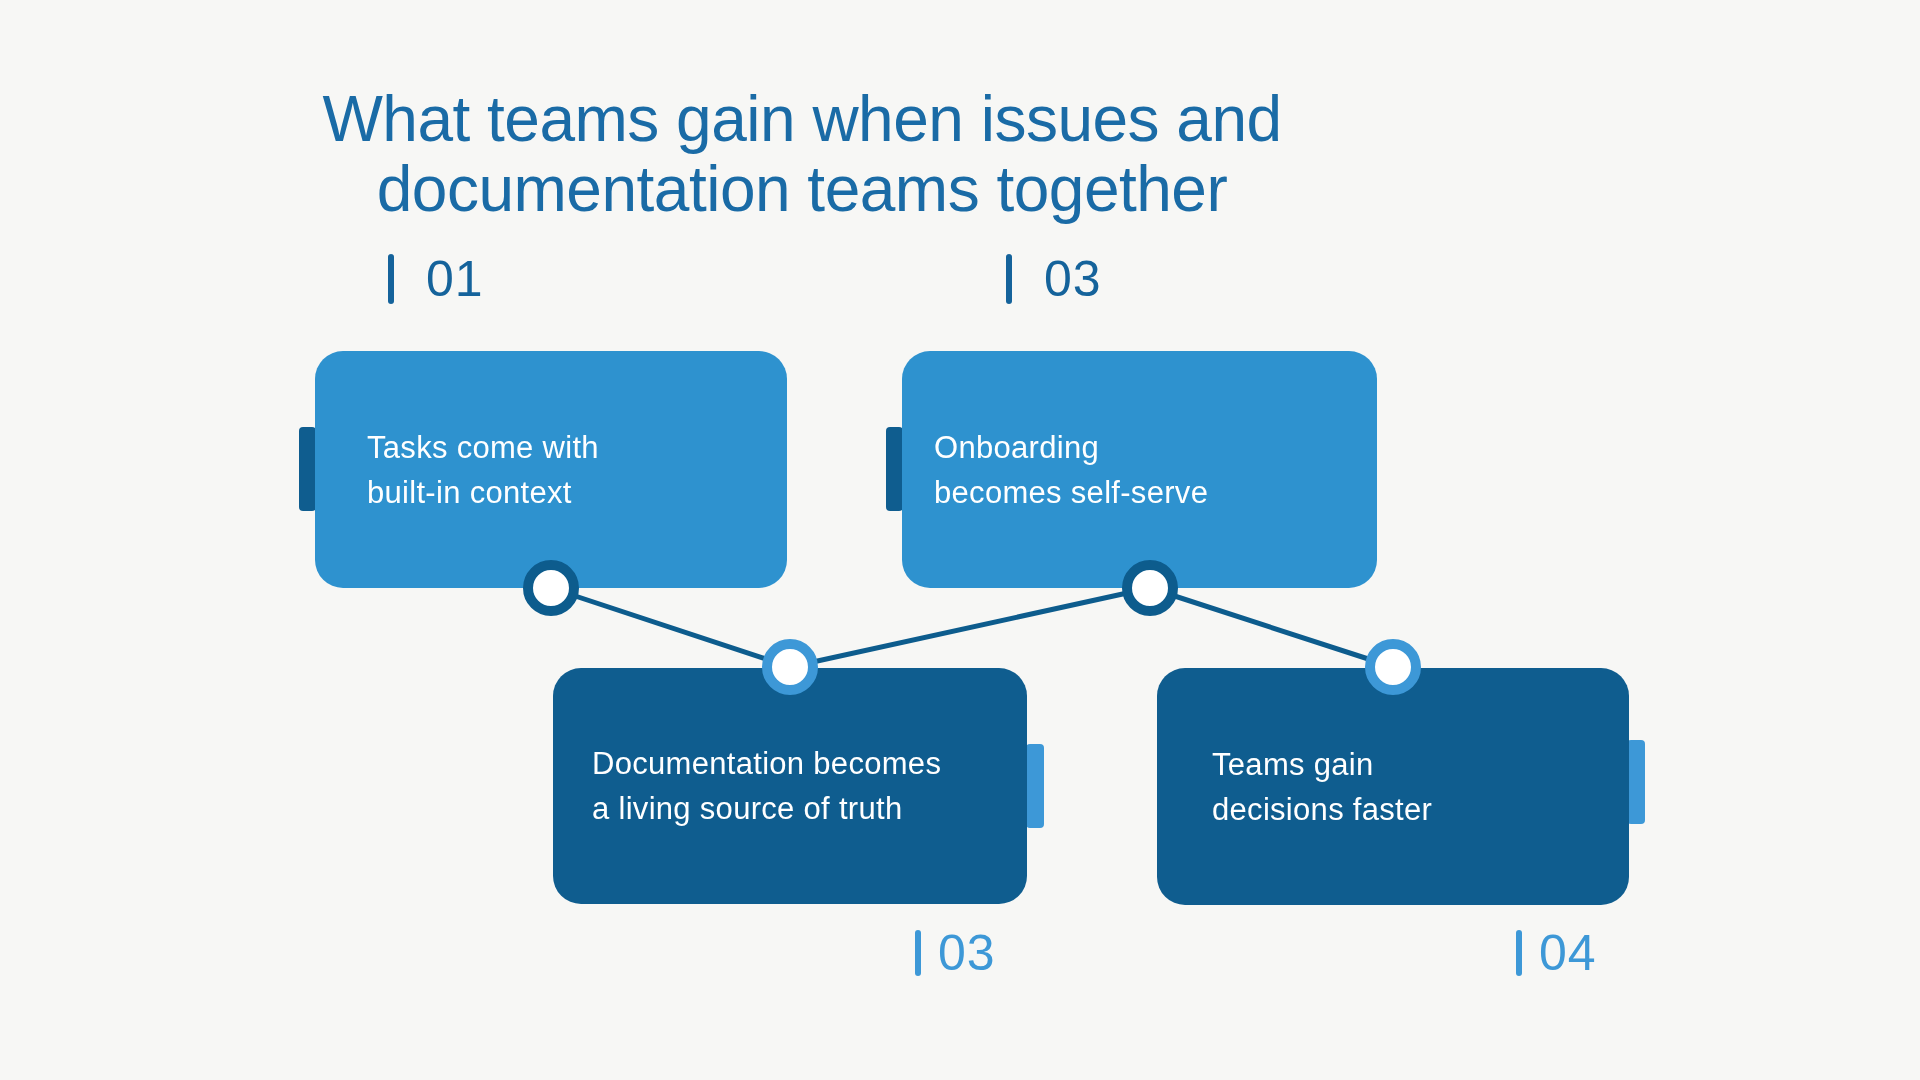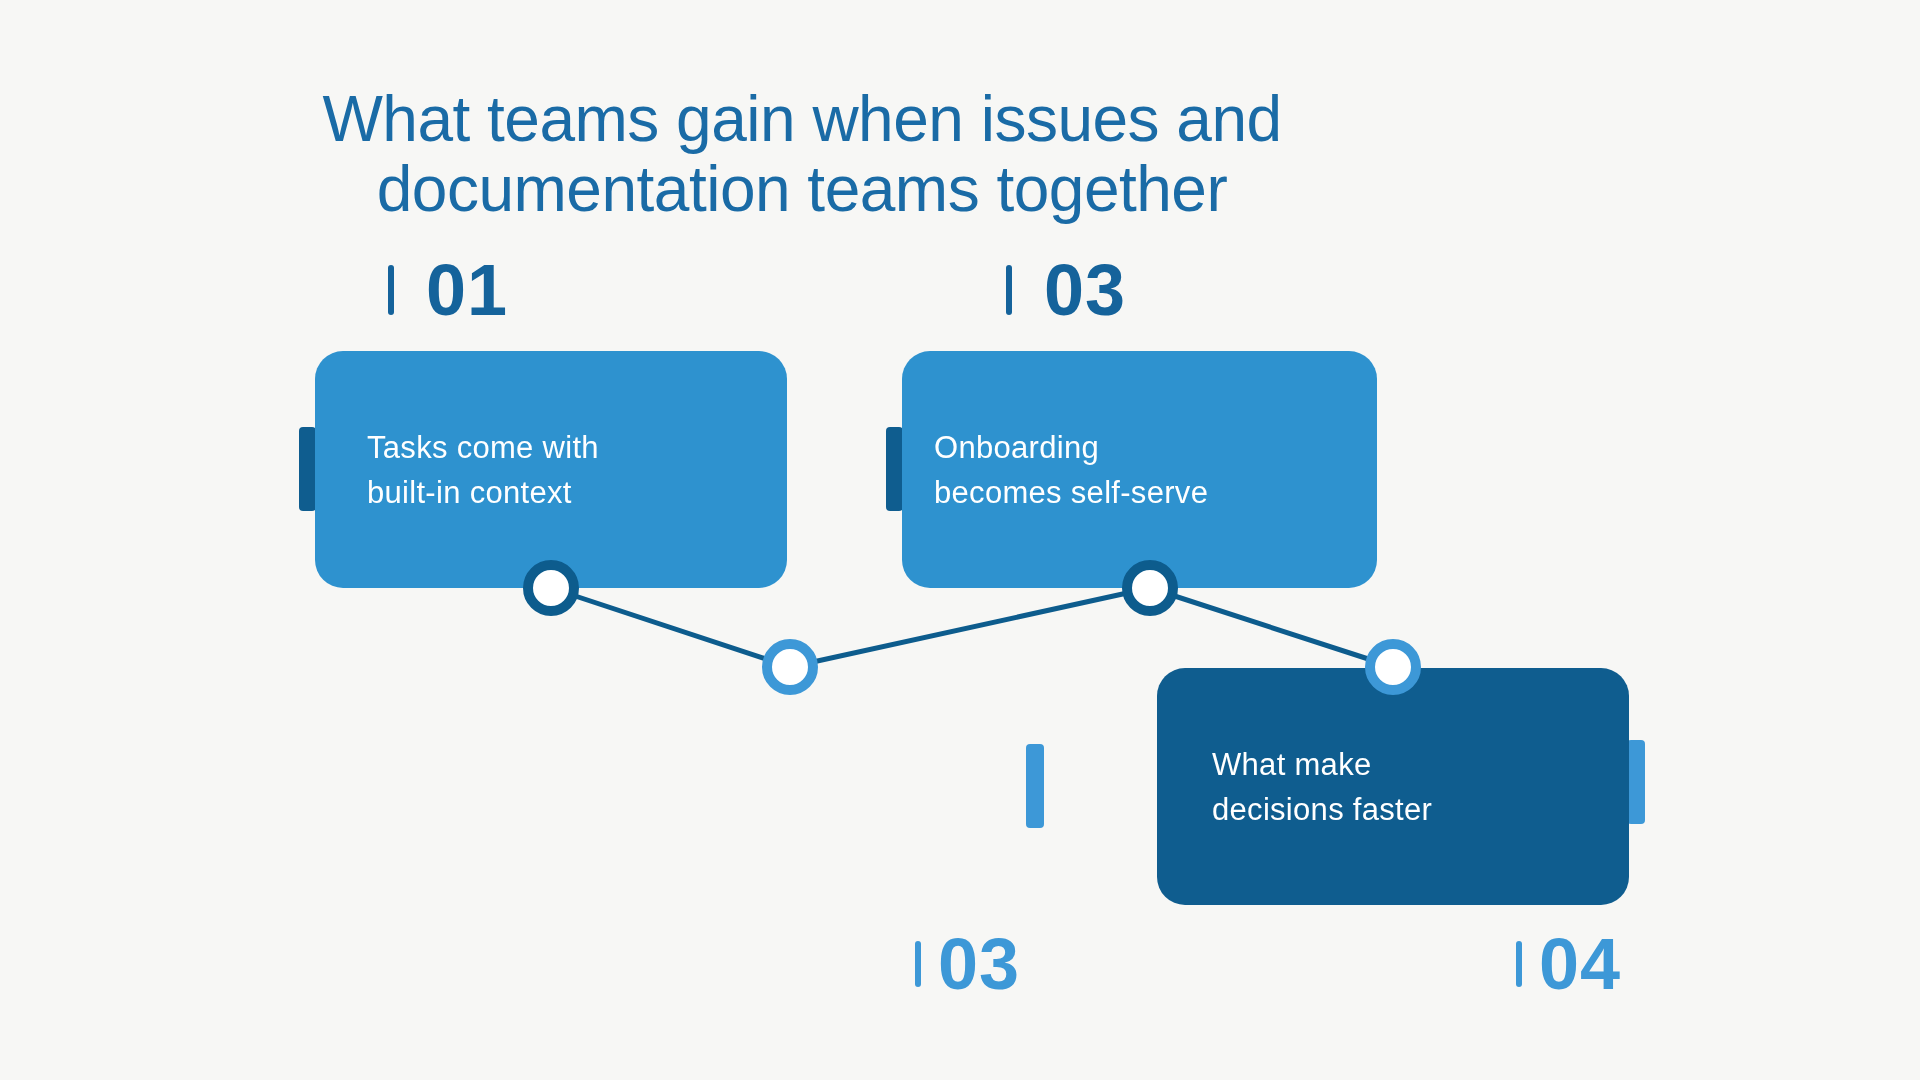--- a/index.html
+++ b/index.html
@@ -39,21 +39,21 @@
   }
 
   .tab{position:absolute;border-radius:4px;z-index:1;}
   .tab-dark{background:var(--box-dark);}
   .tab-light{background:var(--accent-light);}
 
   .num-label{
     position:absolute;display:flex;align-items:center;z-index:5;
   }
   .num-bar{display:inline-block;width:6px;border-radius:3px;}
-  .num-text{font-size:72px;font-weight:700;letter-spacing:1px;line-height:1;text-align:right;}
+  .num-text{font-size:50px;font-weight:400;letter-spacing:1px;line-height:1;text-align:right;}
   .num-dark .num-bar{background:var(--num-dark);height:50px;margin-right:32px;}
   .num-dark .num-text{color:var(--num-dark);}
   .num-light .num-bar{background:var(--num-light);height:46px;margin-right:17px;}
   .num-light .num-text{color:var(--num-light);}
 
   .connector-svg{position:absolute;left:0;top:0;z-index:3;pointer-events:none;}
 
   .node{
     position:absolute;width:56px;height:56px;border-radius:50%;
     background:#ffffff;z-index:4;
@@ -100,24 +100,30 @@
     </div>
   </div>
 
   <div class="card card-light" style="left:902px;top:351px;width:475px;height:237px;">
     <div class="card-text" style="padding-left:32px;">
       <div>Onboarding</div>
       <div>becomes self-serve</div>
     </div>
   </div>
 
+  <div class="card card-dark" style="left:553px;top:668px;width:474px;height:236px;">
+    <div class="card-text" style="padding-left:39px;">
+      <div>Documentation becomes</div>
+      <div>a living source of truth</div>
+    </div>
+  </div>
 
   <div class="card card-dark" style="left:1157px;top:668px;width:472px;height:237px;">
     <div class="card-text" style="padding-left:55px;">
-      <div>What make</div>
+      <div>Teams gain</div>
       <div>decisions faster</div>
     </div>
   </div>
 
   <svg class="connector-svg" width="1920" height="1080" viewBox="0 0 1920 1080">
     <line x1="551" y1="588" x2="790" y2="667" stroke="#0d5c8d" stroke-width="5" stroke-linecap="round"></line>
     <line x1="790" y1="667" x2="1150" y2="588" stroke="#0d5c8d" stroke-width="5" stroke-linecap="round"></line>
     <line x1="1150" y1="588" x2="1393" y2="667" stroke="#0d5c8d" stroke-width="5" stroke-linecap="round"></line>
   </svg>
 

